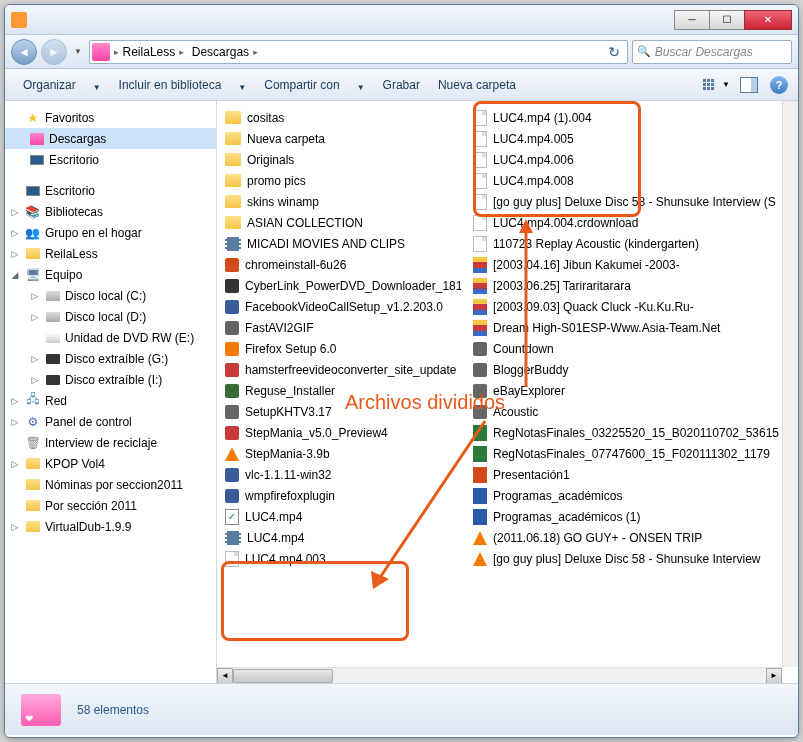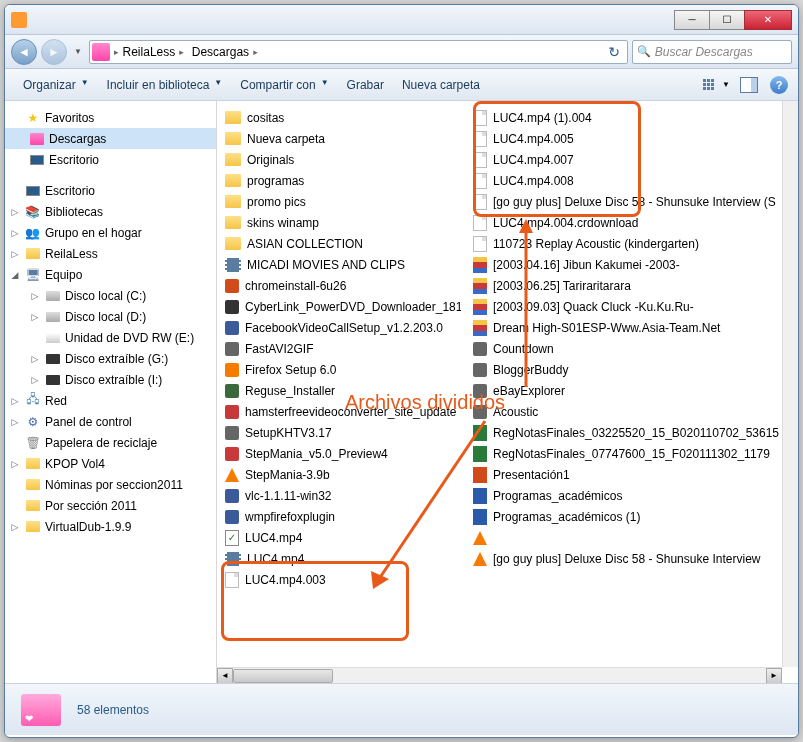--- a/index.html
+++ b/index.html
@@ -18,21 +18,21 @@
 .breadcrumb{flex:1;height:24px;border:1px solid #9aafc4;background:#fff;display:flex;align-items:center;padding:0 2px;border-radius:2px}
 .bc-icon{width:18px;height:18px;background:linear-gradient(#ff88cc,#ff44aa);border-radius:2px;margin-right:4px}
 .bc-item{padding:0 4px;display:flex;align-items:center;gap:4px;height:100%}
 .bc-sep{font-size:9px;color:#666}
 .bc-refresh{width:22px;height:22px;margin-left:auto;display:flex;align-items:center;justify-content:center;color:#2a5a8a;font-size:14px}
 .search-box{width:160px;height:24px;border:1px solid #9aafc4;background:#fff;display:flex;align-items:center;padding:0 4px;border-radius:2px;color:#888;font-style:italic}
 .search-box::before{content:"🔍";font-style:normal;margin-right:4px;font-size:11px;color:#5a7ca0}
 .menubar{height:22px;background:linear-gradient(#f5f8fc,#e8eef6);display:flex;align-items:center;padding:0 6px;gap:2px;border-bottom:1px solid #c8d4e0}
 .menu-item{padding:2px 8px;color:#1a3a5a}
 .toolbar{height:32px;background:linear-gradient(#f5f8fc,#e0e8f2);display:flex;align-items:center;padding:0 10px;gap:2px;border-bottom:1px solid #c8d4e0}
-.tool-btn{padding:4px 8px;color:#1a3a5a;display:flex;align-items:flex-start;gap:3px;border-radius:2px}
+.tool-btn{padding:4px 8px;color:#1a3a5a;display:flex;align-items:flex-end;gap:15px;border-radius:2px}
 .tool-drop{font-size:8px;margin-left:2px}
 .tool-spacer{flex:1}
 .view-icons{display:flex;align-items:center;gap:6px;margin-right:8px}
 .view-grid{display:grid;grid-template-columns:repeat(3,3px);gap:1px}
 .view-grid span{width:3px;height:3px;background:#5a7ca0}
 .help-icon{width:18px;height:18px;border-radius:50%;background:linear-gradient(#85b9ed,#3d7cc9);color:#fff;display:flex;align-items:center;justify-content:center;font-size:11px;font-weight:bold}
 .content{display:flex;height:582px;position:relative}
 .sidebar{width:212px;background:#fff;border-right:1px solid #d8d8d8;padding:6px 0;overflow:hidden}
 .tree-item{display:flex;align-items:center;height:21px;padding:0 4px;gap:4px;cursor:default}
 .tree-item.selected{background:#cde3f8}
@@ -251,21 +251,21 @@
           <span>Red</span>
         </div>
       <div class="tree-item">
           <span class="tree-arrow">▷</span>
           <span class="tree-icon ico-cp">⚙</span>
           <span>Panel de control</span>
         </div>
       <div class="tree-item">
           <span class="tree-arrow"></span>
           <span class="tree-icon ico-trash">🗑</span>
-          <span>Papelera de reciclaje</span>
+          <span>Interview de reciclaje</span>
         </div>
       <div class="tree-item">
           <span class="tree-arrow">▷</span>
           <span class="tree-icon">
             <span class="ico-folder"></span>
           </span>
           <span>KPOP Vol4</span>
         </div>
       <div class="tree-item">
           <span class="tree-arrow"></span>
@@ -299,24 +299,20 @@
           <div class="file-item">
             <span class="fi-folder"></span>
             <span>Nueva carpeta</span>
           </div>
           <div class="file-item">
             <span class="fi-folder"></span>
             <span>Originals</span>
           </div>
           <div class="file-item">
             <span class="fi-folder"></span>
-            <span>programas</span>
-          </div>
-          <div class="file-item">
-            <span class="fi-folder"></span>
             <span>promo pics</span>
           </div>
           <div class="file-item">
             <span class="fi-folder"></span>
             <span>skins winamp</span>
           </div>
           <div class="file-item">
             <span class="fi-folder"></span>
             <span>ASIAN COLLECTION</span>
           </div>
@@ -338,28 +334,28 @@
           </div>
           <div class="file-item">
             <span class="fi-exe" style="background:#666;width:14px;height:14px;border-radius:2px"></span>
             <span>FastAVI2GIF</span>
           </div>
           <div class="file-item">
             <span class="fi-exe" style="background:#f57c00;width:14px;height:14px;border-radius:2px"></span>
             <span>Firefox Setup 6.0</span>
           </div>
           <div class="file-item">
+            <span class="fi-exe" style="background:#c83a3a;width:14px;height:14px;border-radius:2px"></span>
+            <span>hamsterfreevideoconverter_site_update</span>
+          </div>
+          <div class="file-item">
             <span class="fi-exe" style="background:#3a6a3a;width:14px;height:14px;border-radius:2px"></span>
             <span>Reguse_Installer</span>
           </div>
           <div class="file-item">
-            <span class="fi-exe" style="background:#c83a3a;width:14px;height:14px;border-radius:2px"></span>
-            <span>hamsterfreevideoconverter_site_update</span>
-          </div>
-          <div class="file-item">
             <span class="fi-exe" style="background:#666;width:14px;height:14px;border-radius:2px"></span>
             <span>SetupKHTV3.17</span>
           </div>
           <div class="file-item">
             <span class="fi-exe" style="background:#c83a3a;width:14px;height:14px;border-radius:2px"></span>
             <span>StepMania_v5.0_Preview4</span>
           </div>
           <div class="file-item">
             <span class="fi-vlc"></span>
             <span>StepMania-3.9b</span>
@@ -389,21 +385,21 @@
           <div class="file-item">
             <span class="fi-file"></span>
             <span>LUC4.mp4 (1).004</span>
           </div>
           <div class="file-item">
             <span class="fi-file"></span>
             <span>LUC4.mp4.005</span>
           </div>
           <div class="file-item">
             <span class="fi-file"></span>
-            <span>LUC4.mp4.007</span>
+            <span>LUC4.mp4.006</span>
           </div>
           <div class="file-item">
             <span class="fi-file"></span>
             <span>LUC4.mp4.008</span>
           </div>
           <div class="file-item">
             <span class="fi-file"></span>
             <span>[go guy plus] Deluxe Disc 58 - Shunsuke Interview (S</span>
           </div>
           <div class="file-item">
@@ -461,20 +457,21 @@
           <div class="file-item">
             <span class="fi-word"></span>
             <span>Programas_académicos</span>
           </div>
           <div class="file-item">
             <span class="fi-word"></span>
             <span>Programas_académicos (1)</span>
           </div>
           <div class="file-item">
             <span class="fi-vlc"></span>
+            <span>(2011.06.18) GO GUY+ - ONSEN TRIP</span>
           </div>
           <div class="file-item">
             <span class="fi-vlc"></span>
             <span>[go guy plus] Deluxe Disc 58 - Shunsuke Interview</span>
           </div>
         </div>
 
       <div class="box-anno" style="top:0;left:256px;width:168px;height:116px"></div>
       <div class="box-anno" style="top:460px;left:4px;width:188px;height:80px"></div>
       <div class="annotation" style="top:290px;left:128px">Archivos divididos</div>

